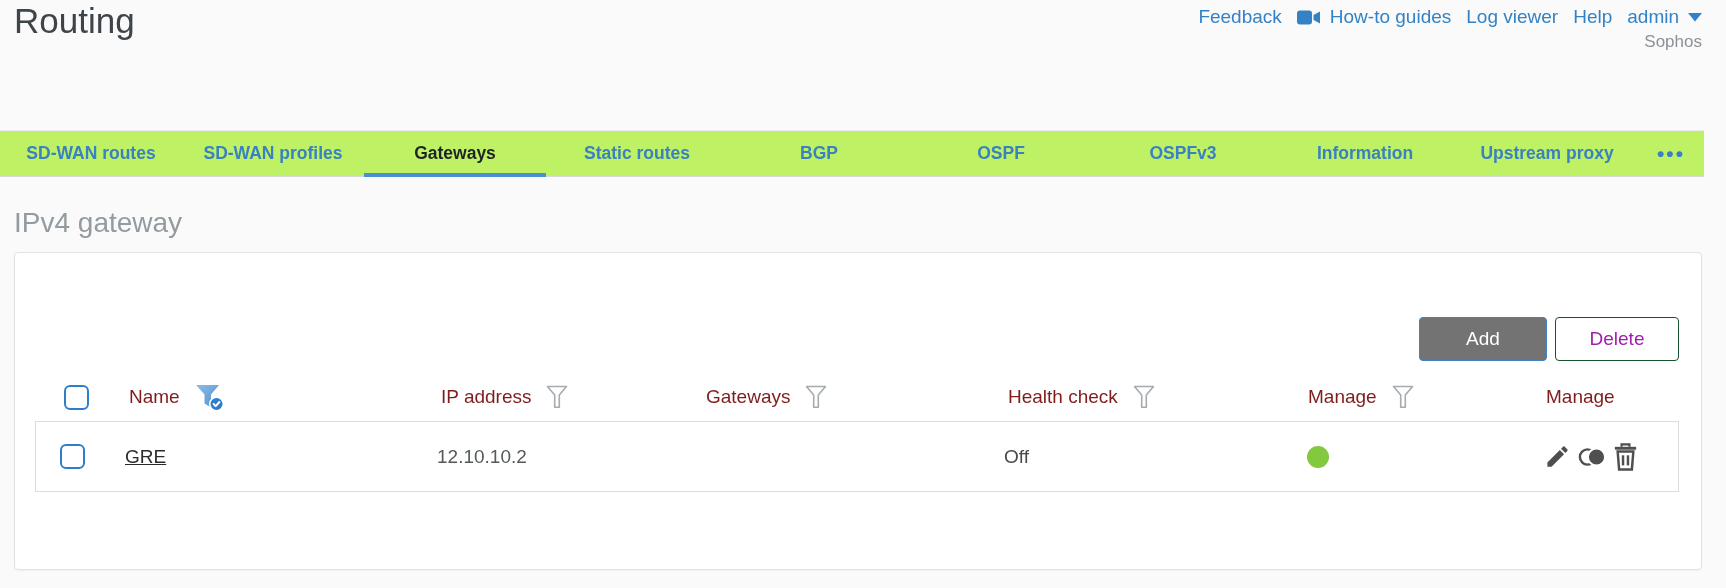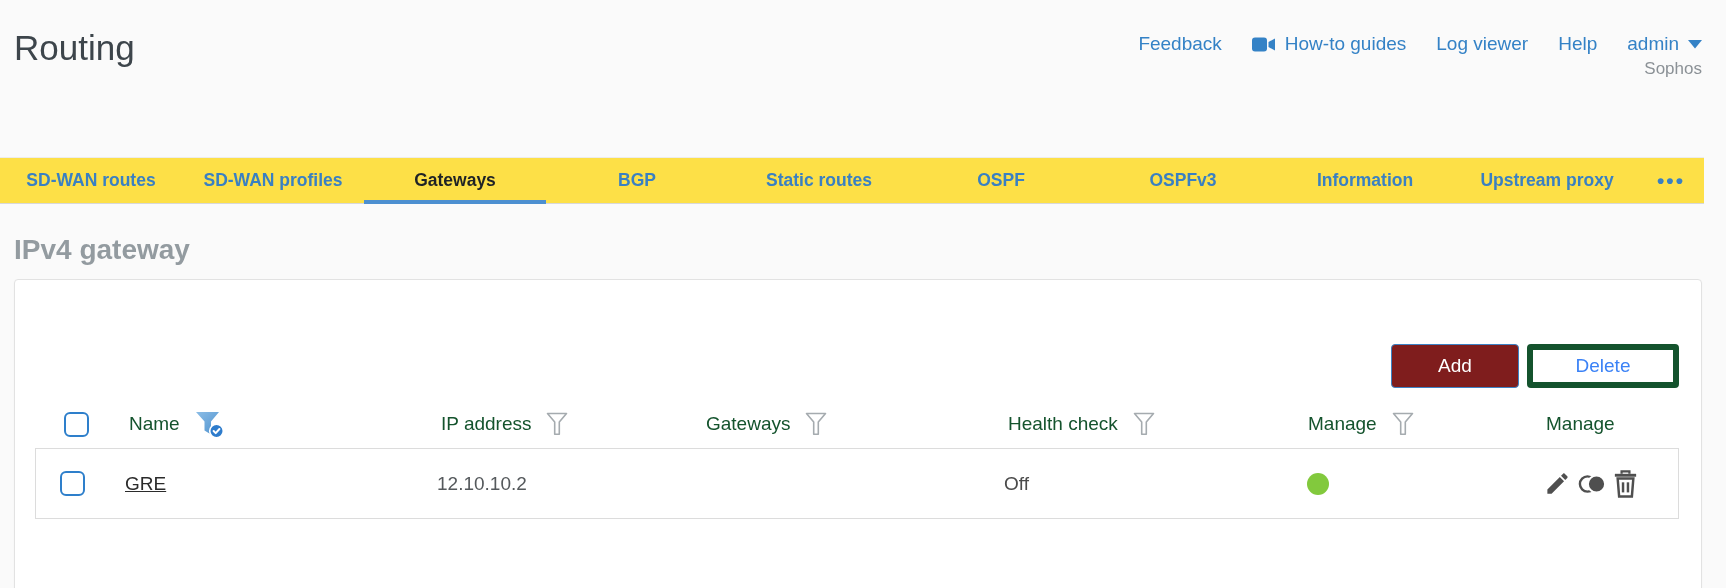--- a/index.html
+++ b/index.html
@@ -5,82 +5,82 @@
   * { box-sizing: border-box; }
   html,body { margin:0; padding:0; }
   body {
     width:1726px; height:588px;
     background:#fafafa;
     font-family:"Liberation Sans", sans-serif;
     overflow:hidden;
     position:relative;
   }
   
-  .header { position:relative; height:130px;margin-top:27px; }
+  .header { position:relative; height:130px; }
   .page-title {
     position:absolute; left:14px; top:-4px;
     font-size:35px; font-weight:400; color:#3d454b; margin:0; line-height:50px;
   }
   .top-links {
     position:absolute; top:6px; right:24px;
-    display:flex; align-items:center; gap:30px;
+    display:flex; align-items:center; gap:15px;
     font-size:19px; color:#3482c6;
   }
   .top-link { display:flex; align-items:center; gap:9px; cursor:pointer; white-space:nowrap; }
   .brand {
     position:absolute; top:32px; right:24px;
     font-size:17px; color:#8b9196;text-align:center;
   }
   
   .tabbar {
-    width:1704px; height:47px; background:#fde047;
+    width:1704px; height:47px; background:#bef264;
     border-top:1px solid #ececec; border-bottom:1px solid #d8d8d8;
     display:flex; align-items:stretch;
   }
   .tab {
     width:182px; display:flex; align-items:center; justify-content:center;
     font-size:17.5px; font-weight:bold; color:#3a80c2;
     position:relative; cursor:pointer; white-space:nowrap;
   }
   .tab.active { color:#1f2326; }
   .tab.active::after {
     content:""; position:absolute; left:0; right:0; bottom:-1px; height:4px;
     background:#4c8fd0;
   }
   .tab-overflow {
     flex:1; display:flex; align-items:center; justify-content:center;
     color:#3a80c2; font-size:21px; font-weight:bold; letter-spacing:2px; cursor:pointer;
   }
   
   .section-title {
-    margin:29px 0 12px 14px; font-size:28px; font-weight:700; color:#939ba0; line-height:34px;
+    margin:29px 0 12px 14px; font-size:28px; font-weight:400; color:#939ba0; line-height:34px;
   }
   .card {
     margin:9px 0 0 14px; width:1688px; height:318px;
     background:#fff; border:1px solid #e2e2e2; border-radius:4px;
     box-shadow:0 1px 2px rgba(0,0,0,.04);
   }
   .toolbar {
     display:flex; justify-content:flex-end; gap:8px;
     padding:64px 22px 0 0;
   }
   .btn {
     height:44px; font-size:19px; border-radius:4px;
     font-family:"Liberation Sans", sans-serif; cursor:pointer;
   }
   .btn-add { width:128px; background:#3d82c4; color:#fff; border:1px solid #3d82c4; }
-  .btn-delete { width:152px; background:#fff; color:#3b82f6; border:6px solid #14532d; }
+  .btn-delete { width:124px; background:#fff; color:#a21caf; border:1px solid #14532d; }
   .grid-cols {
     display:grid;
     grid-template-columns:89px 312px 265px 302px 300px 238px 1fr;
     align-items:center;
   }
   .thead {
     margin:12px 22px 0 25px; height:48px;
-    color:#14532d; font-size:19px;
+    color:#7f1d1d; font-size:19px;
   }
   .th { display:flex; align-items:center; gap:14px; }
   .cell-check { padding-left:24px; }
   .tbody { margin:0 22px 0 20px; border:1px solid #dcdcdc; background:#fff; }
   .trow { height:69px; font-size:19px; color:#4a4a4a; }
   .checkbox {
     width:25px; height:25px; border:2.5px solid #2e7fcb; border-radius:6px;
     background:#fff; cursor:pointer;
   }
   .row-link { color:#2b2b2b; text-decoration:underline; cursor:pointer; }
@@ -124,35 +124,35 @@
       </span>
     </span>
   </div>
   <div class="brand">Sophos</div>
 </div>
 
 <div class="tabbar">
   <div class="tab">SD-WAN routes</div>
   <div class="tab">SD-WAN profiles</div>
   <div class="tab active">Gateways</div>
+  <div class="tab">Static routes</div>
   <div class="tab">BGP</div>
-  <div class="tab">Static routes</div>
   <div class="tab">OSPF</div>
   <div class="tab">OSPFv3</div>
   <div class="tab">Information</div>
   <div class="tab">Upstream proxy</div>
   <div class="tab-overflow">•••</div>
 </div>
 
 <h2 class="section-title">IPv4 gateway</h2>
 
 <div class="card">
 
   <div class="toolbar">
-    <button class="btn btn-add" style="background-color: #7f1d1d;">Add</button>
+    <button class="btn btn-add" style="background-color: #737373;">Add</button>
     <button class="btn btn-delete">Delete</button>
   </div>
 
   <div class="thead grid-cols">
     <div class="cell-check">
       <div class="checkbox"></div>
     </div>
     <div class="th">
       <span>Name</span>
       <span class="icon-btn">

